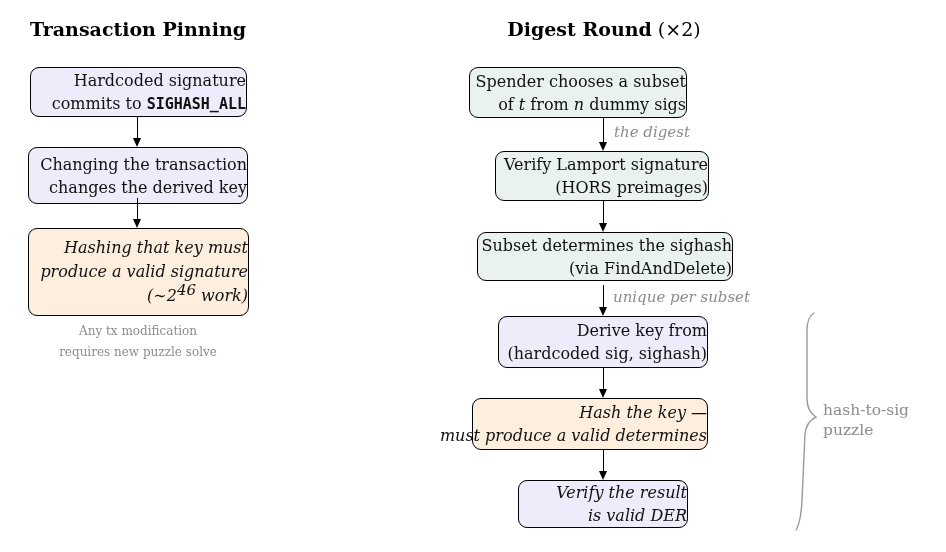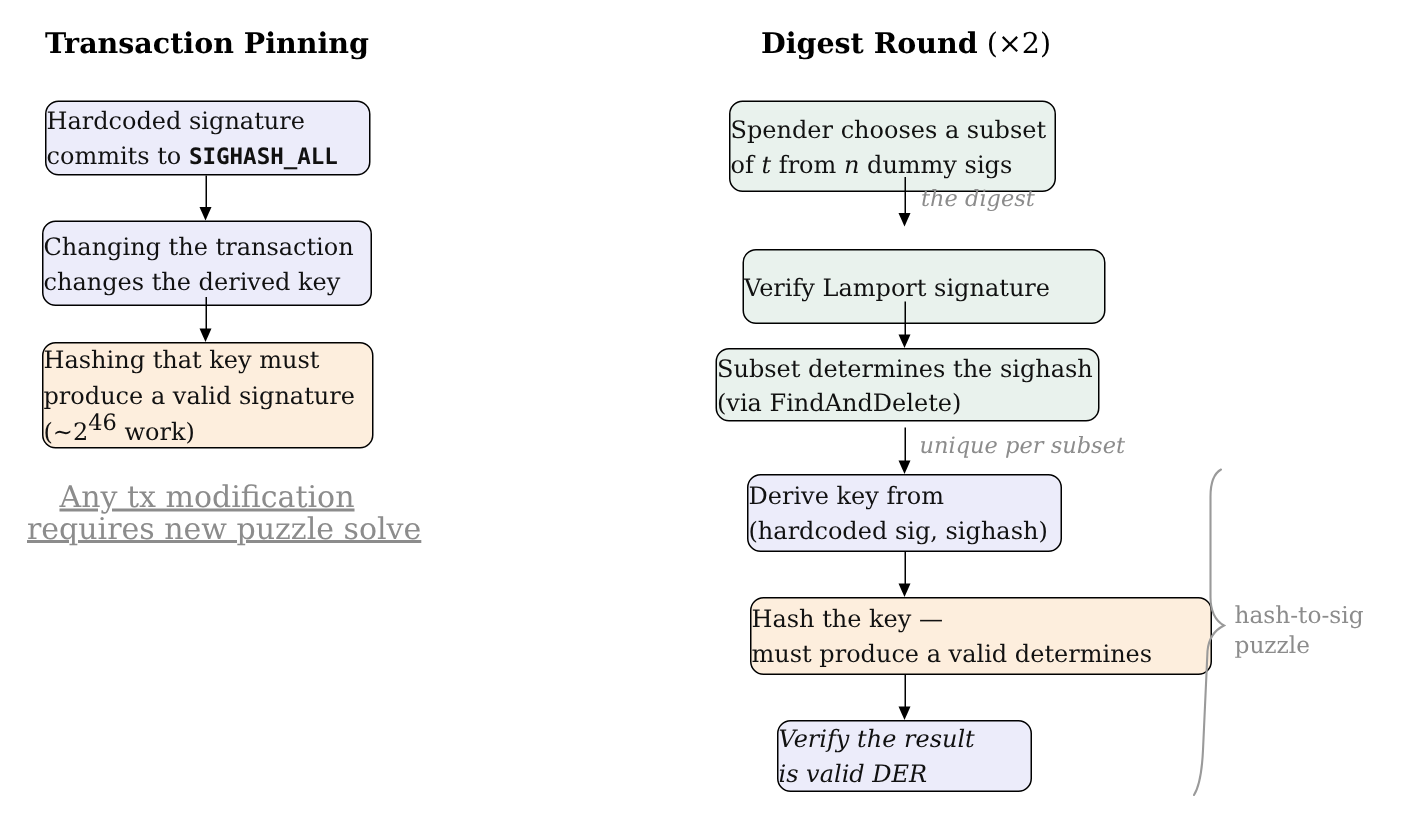--- a/index.html
+++ b/index.html
@@ -10,21 +10,21 @@
     overflow:hidden;
   }
   .title {
     position:absolute; text-align:center; font-weight:bold;
     font-size:19px; color:#000; white-space:nowrap;
   }
   .title .normal { font-weight:normal; }
   .box {
     position:absolute; border:1.4px solid #000; border-radius:9px;
     display:flex; flex-direction:column; justify-content:center;
-    align-items:flex-start; text-align:center; font-size:16px; line-height:23px;
+    align-items:flex-end; text-align:center; font-size:16px; line-height:23px;
     white-space:nowrap;
   }
   .lavender { background:var(--lavender,#ececfa); }
   .mint     { background:var(--mint,#e9f2ed); }
   .peach    { background:var(--peach,#fdeedd); }
   .mono {
     font-family:"DejaVu Sans Mono","Liberation Mono",monospace;
     font-weight:600; font-size:15px;margin-top:40px;
   }
   .sup { font-size:15px; vertical-align:super; line-height:0; }
@@ -33,22 +33,22 @@
   .arrow::after {
     content:""; position:absolute; left:-5.3px; bottom:-8px;
     border-left:4.5px solid transparent; border-right:4.5px solid transparent;
     border-top:9px solid #000;
   }
   .edge-label {
     position:absolute; font-style:italic; font-size:15px;
     color:var(--gray,#8c8c8c); white-space:nowrap;
   }
   .note {
-    position:absolute; text-align:center; font-size:20px; line-height:21px;
-    color:var(--gray,#8c8c8c); white-space:nowrap;text-decoration:underline;
+    position:absolute; text-align:center; font-size:12px; line-height:21px;
+    color:var(--gray,#8c8c8c); white-space:nowrap;
   }
   .brace-svg { position:absolute; left:790px; top:306px; }
   .brace-label {
     position:absolute; left:823px; top:400px; font-size:15.5px;
     line-height:20px; color:var(--gray,#8c8c8c); white-space:nowrap;
   }
 </style>
 </head>
 <body>
 
@@ -63,65 +63,66 @@
 
   <div class="arrow" style="left:137px; top:117px; height:22px;"></div>
 
   <div class="box lavender" style="left:28px; top:147px; width:220px; height:57px;">
     <div><span>Changing the transaction</span></div>
     <div><span>changes the derived key</span></div>
   </div>
 
   <div class="arrow" style="left:137px; top:198px; height:22px;"></div>
 
-  <div class="box peach" style="left:28px; top:228px; width:221px; height:71px; line-height:24px;">
+  <div class="box peach" style="left:28px; top:228px; width:221px; height:88px; line-height:24px;font-style:italic;">
     <div><span>Hashing that key must</span></div>
     <div><span>produce a valid signature</span></div>
     <div><span>(∼2</span><span class="sup">46</span><span> work)</span></div>
   </div>
 
   <div class="note" style="left:18px; top:321px; width:240px;">
     <div>Any tx modification</div>
     <div>requires new puzzle solve</div>
   </div>
 
   <div class="title" style="left:474px; top:18px; width:260px;">
     <span>Digest Round</span><span class="normal"> (×2)</span>
   </div>
 
-  <div class="box mint" style="left:486px; top:67px; width:218px; height:61px;">
+  <div class="box mint" style="left:469px; top:67px; width:218px; height:51px;">
     <div><span>Spender chooses a subset</span></div>
     <div><span>of </span><span class="it">t</span><span> from </span><span class="it">n</span><span> dummy sigs</span></div>
   </div>
 
   <div class="arrow" style="left:603px; top:118px; height:25px;"></div>
   <div class="edge-label" style="left:614px; top:123px;">the digest</div>
 
-  <div class="box mint" style="left:495px; top:151px; width:242px; height:50px;margin-top:15px;">
+  <div class="box mint" style="left:495px; top:151px; width:214px; height:50px;">
     <div><span>Verify Lamport signature</span></div>
+    <div><span>(HORS preimages)</span></div>
   </div>
 
   <div class="arrow" style="left:603px; top:201px; height:23px;"></div>
 
   <div class="box mint" style="left:477px; top:232px; width:256px; height:49px;">
     <div><span>Subset determines the sighash</span></div>
     <div><span>(via FindAndDelete)</span></div>
   </div>
 
   <div class="arrow" style="left:603px; top:285px; height:23px;"></div>
   <div class="edge-label" style="left:613px; top:288px;">unique per subset</div>
 
   <div class="box lavender" style="left:498px; top:316px; width:210px; height:52px;">
     <div><span>Derive key from</span></div>
     <div><span>(hardcoded sig, sighash)</span></div>
   </div>
 
   <div class="arrow" style="left:603px; top:368px; height:22px;"></div>
 
-  <div class="box peach" style="left:500px; top:398px; width:308px; height:52px;">
+  <div class="box peach" style="left:472px; top:398px; width:236px; height:52px;font-style:italic;">
     <div><span>Hash the key —</span></div>
     <div><span>must produce a valid determines</span></div>
   </div>
 
   <div class="arrow" style="left:603px; top:450px; height:22px;"></div>
 
   <div class="box lavender" style="left:518px; top:480px; width:170px; height:48px;font-style:italic;">
     <div><span>Verify the result</span></div>
     <div><span>is valid DER</span></div>
   </div>

